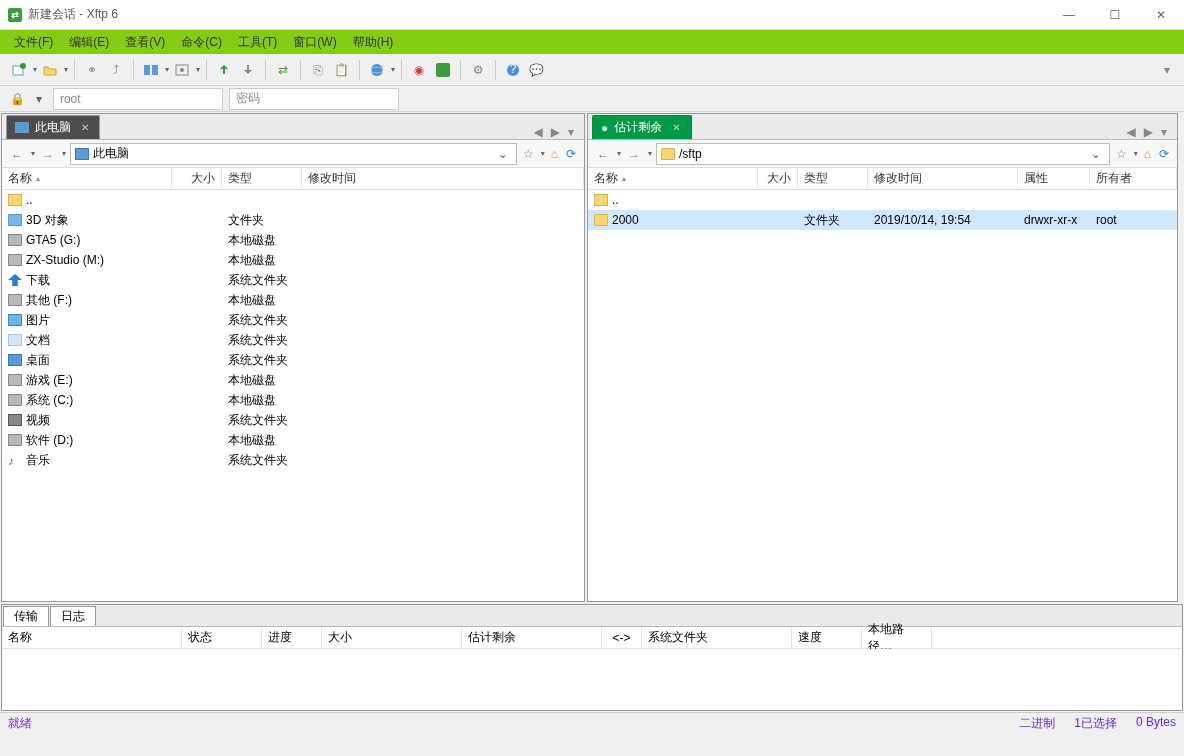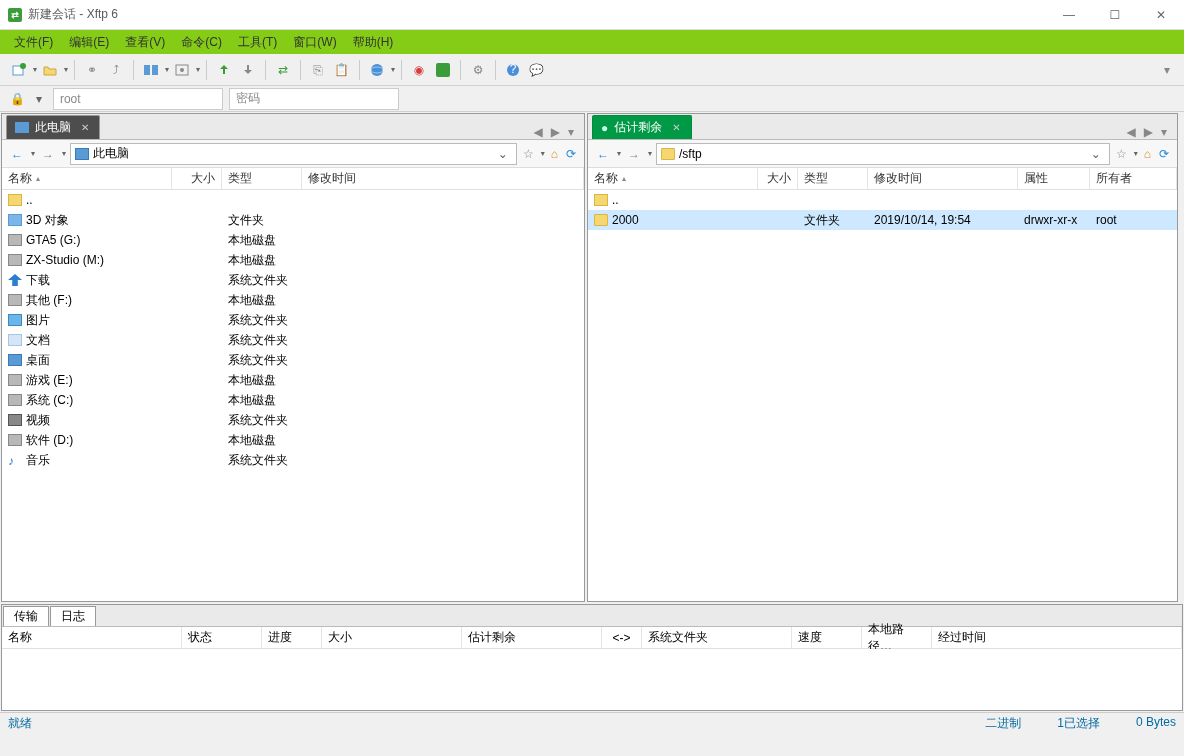--- a/index.html
+++ b/index.html
@@ -74,22 +74,22 @@
 
 
 .transfer { border: 1px solid #999; margin: 1px; background: #fff; height: 107px; display: flex; flex-direction: column; }
 .tr-tabs { height: 22px; background: #eaeaea; display: flex; align-items: flex-end; border-bottom: 1px solid #bbb; }
 .tr-tab { height: 20px; padding: 0 10px; display: flex; align-items: center; border: 1px solid #999; border-bottom: none; background: #d0d0d0; cursor: pointer; margin-left: 1px; margin-top: 47px; }
 .tr-tab.active { background: #fff; }
 .tr-header { display: flex; height: 22px; border-bottom: 1px solid #e0e0e0; }
 .tr-header .col { padding: 2px 6px; border-right: 1px solid #e5e5e5; display: flex; align-items: center; }
 
 
-.statusbar { height: 22px; background: #f0f0f0; display: flex; align-items: center; padding: 0 8px; border-top: 1px solid #ccc; color: #0369a1; }
-.statusbar .sb-right { margin-left: auto; display: flex; gap: 36px; justify-content: center; }
+.statusbar { height: 22px; background: #f0f0f0; display: flex; align-items: center; padding: 0 8px; border-top: 1px solid #ccc; color: #6d28d9; }
+.statusbar .sb-right { margin-left: auto; display: flex; gap: 19px; justify-content: center; }
 
 .arrow-l { color: #2a7dd1; }
 .arrow-r { color: #888; }
 svg { display: block; }
 </style>
 </head>
 <body>
 
 <div class="titlebar">
   <span class="app-icon">⇄</span>
@@ -461,21 +461,20 @@
   <div class="tr-header">
     <div class="col" style="width:180px">名称</div>
     <div class="col" style="width:80px">状态</div>
     <div class="col" style="width:60px">进度</div>
     <div class="col" style="width:140px">大小</div>
     <div class="col" style="width:140px">估计剩余</div>
     <div class="col" style="width:40px;justify-content:center">&lt;-&gt;</div>
     <div class="col" style="width:150px">系统文件夹</div>
     <div class="col" style="width:70px">速度</div>
     <div class="col" style="width:70px">本地路径…</div>
-    <div class="col" style="flex:1">经过时间</div>
   </div>
   <div style="flex:1;background:#fff"></div>
 </div>
 
 <div class="statusbar">
   <span>就绪</span>
   <div class="sb-right">
     <span>二进制</span>
     <span>1已选择</span>
     <span>0 Bytes</span>

